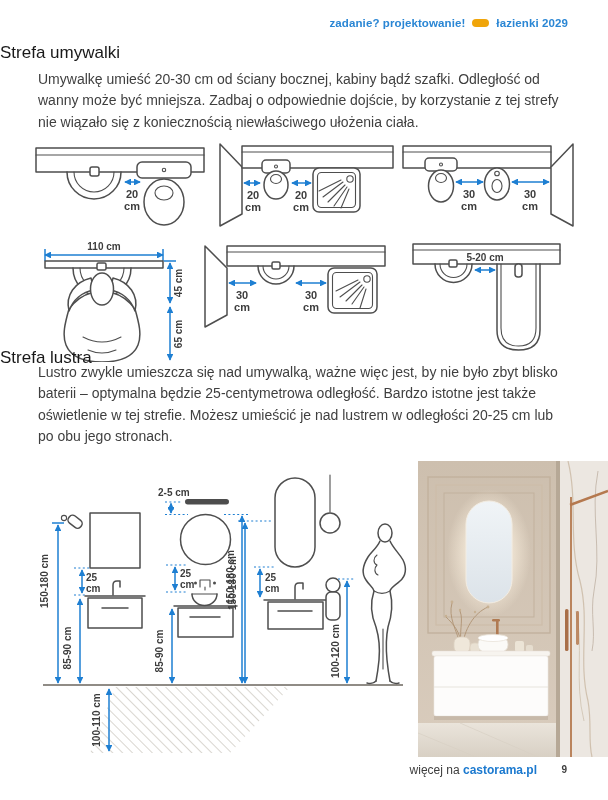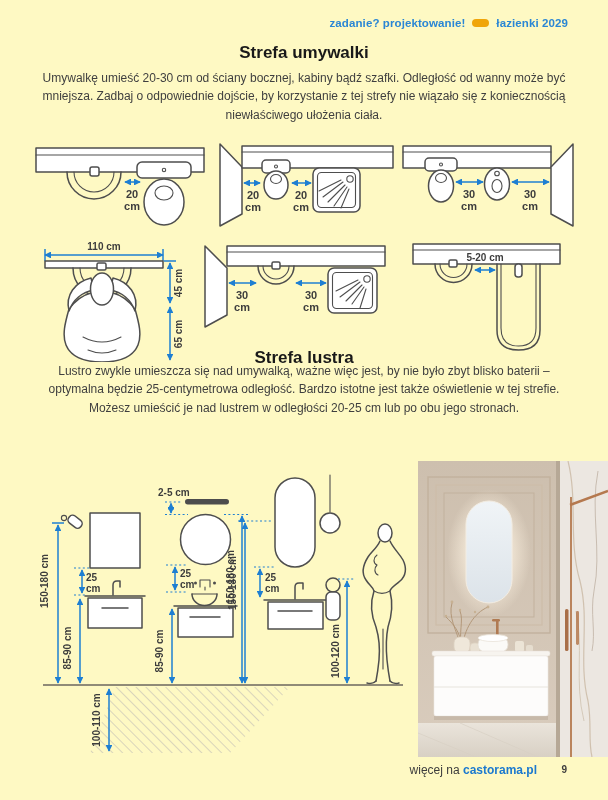--- a/index.html
+++ b/index.html
@@ -1,23 +1,23 @@
 <!DOCTYPE html>
 <html><head>
 <meta charset="utf-8">
 <style>
   html,body{margin:0;padding:0;background:#e9e9e9}
-  .page{position:relative;width:608px;height:800px;background:#fef9c3;overflow:hidden;
+  .page{position:relative;width:608px;height:800px;background:#ffffff;overflow:hidden;
         font-family:"Liberation Sans",sans-serif;margin:0 auto}
   .hdr{position:absolute;top:17px;right:40px;display:flex;align-items:center;gap:7px;
        font-size:11.5px;font-weight:700;color:#2a86d4;letter-spacing:.1px}
   .pill{width:17px;height:8px;border-radius:4px;background:#f0a50a}
-  .h1{position:absolute;left:0;right:0;text-align:center;font-weight:700;color:#191919;font-size:17px}
+  .h1{position:absolute;left:0;right:0;font-weight:400;color:#191919;font-size:17px}
   .t1{top:43px}.t2{top:348px}
-  .para{position:absolute;left:38px;right:38px;text-align:center;font-size:12px;line-height:1.53;color:#3f3f3f}
+  .para{position:absolute;left:38px;right:38px;text-align:left;font-size:14px;line-height:1.53;color:#3f3f3f}
   .pp1{top:69px}.pp2{top:362px}
   svg.diag{position:absolute}
   .d1{left:33px;top:142px}.d2{left:213px;top:140px}.d3{left:400px;top:140px}
   .d4{left:33px;top:237px}.d5{left:200px;top:238px}.d6{left:400px;top:238px}
   .dm{left:28px;top:461px}.ph{left:418px;top:461px}
   .dg{fill:none;stroke:#4e4e4e;stroke-width:1.5;stroke-linecap:round;stroke-linejoin:round}
   .fw{fill:#ffffff}
   .thin{stroke-width:1.1}
   .ms{stroke:#1e7fd2;stroke-width:1.5;fill:none}
   .dt{stroke:#1e7fd2;stroke-width:1;stroke-dasharray:2 2.4;fill:none}

